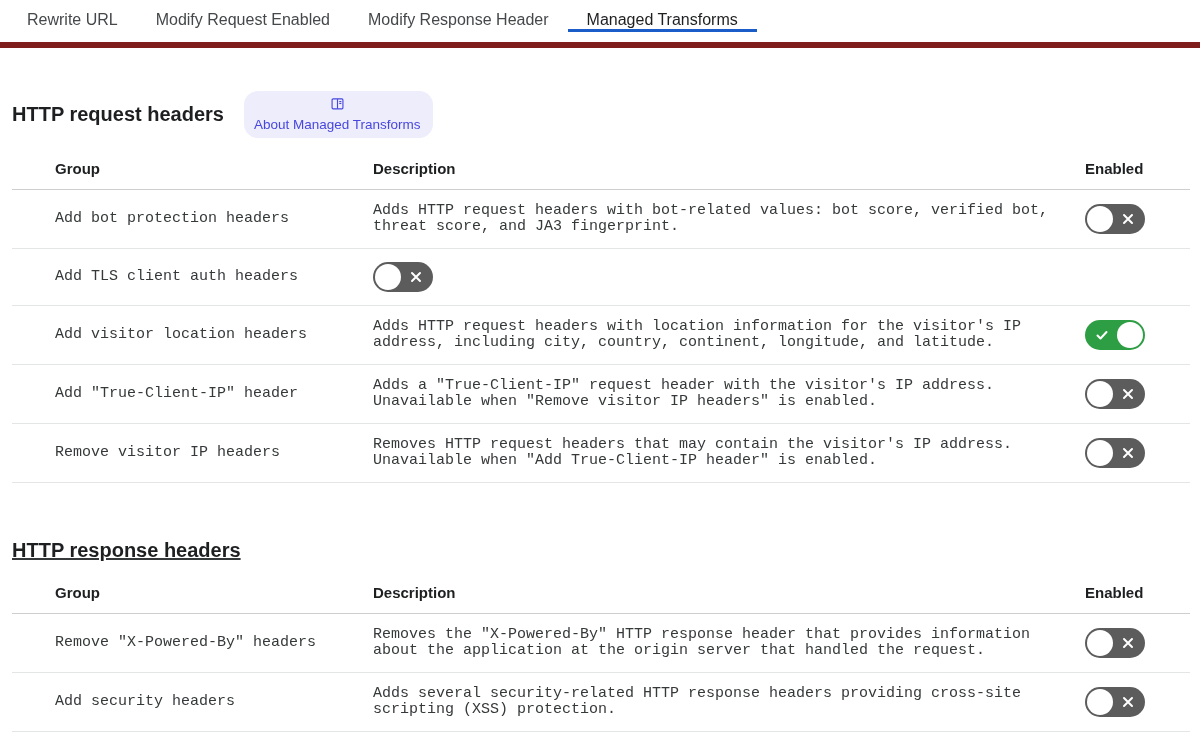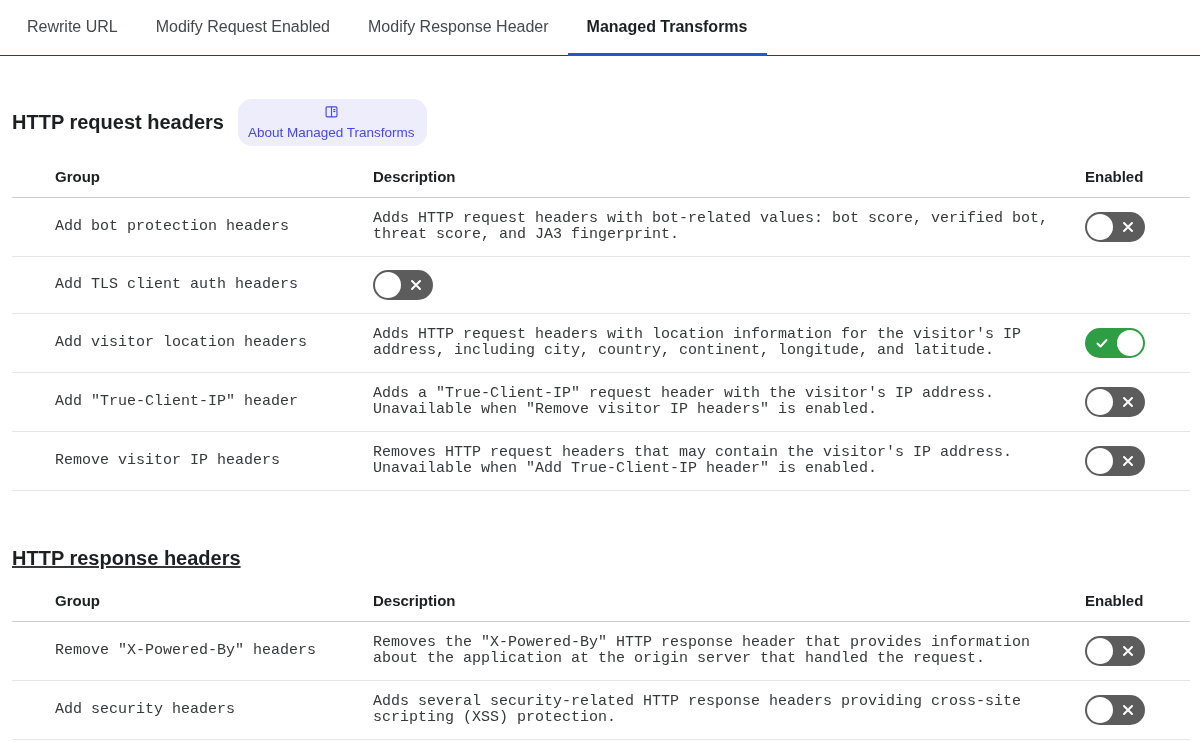--- a/index.html
+++ b/index.html
@@ -8,42 +8,43 @@
     width: 1200px; height: 742px; overflow: hidden;
     background: #ffffff;
     font-family: "Liberation Sans", sans-serif;
     color: #36393a;
   }
 
   
   .tabbar {
     display: flex;
     padding-left: 8px;
-    height: 56px;
-    border-bottom: 1px solid #7f1d1d;
+    height: 48px;
+    border-bottom: 6px solid #7f1d1d;
+    align-items: center;
   }
   .tab {
     display: flex; align-items: center;
     padding: 0 19px;
     font-size: 16px;
     color: #45484a;
     cursor: pointer;
     border-bottom: 3px solid transparent;
     margin-bottom: -1px;
   }
   .tab.active {
     color: #1d1f20;
-    font-weight: bold;
+    font-weight: normal;
     border-bottom-color: #1b5dc8;
   }
 
   
   main { padding: 0 10px 0 12px; }
   .sec-head {
-    display: flex; align-items: center; gap: 14px;
+    display: flex; align-items: center; gap: 20px;
     margin: 43px 0 12px 0;
   }
   .sec-head.second { margin-top: 56px; text-decoration: underline; }
   h2 {
     margin: 0;
     font-size: 20px;
     font-weight: bold;
     color: #1d1f20;
   }
   .badge {

